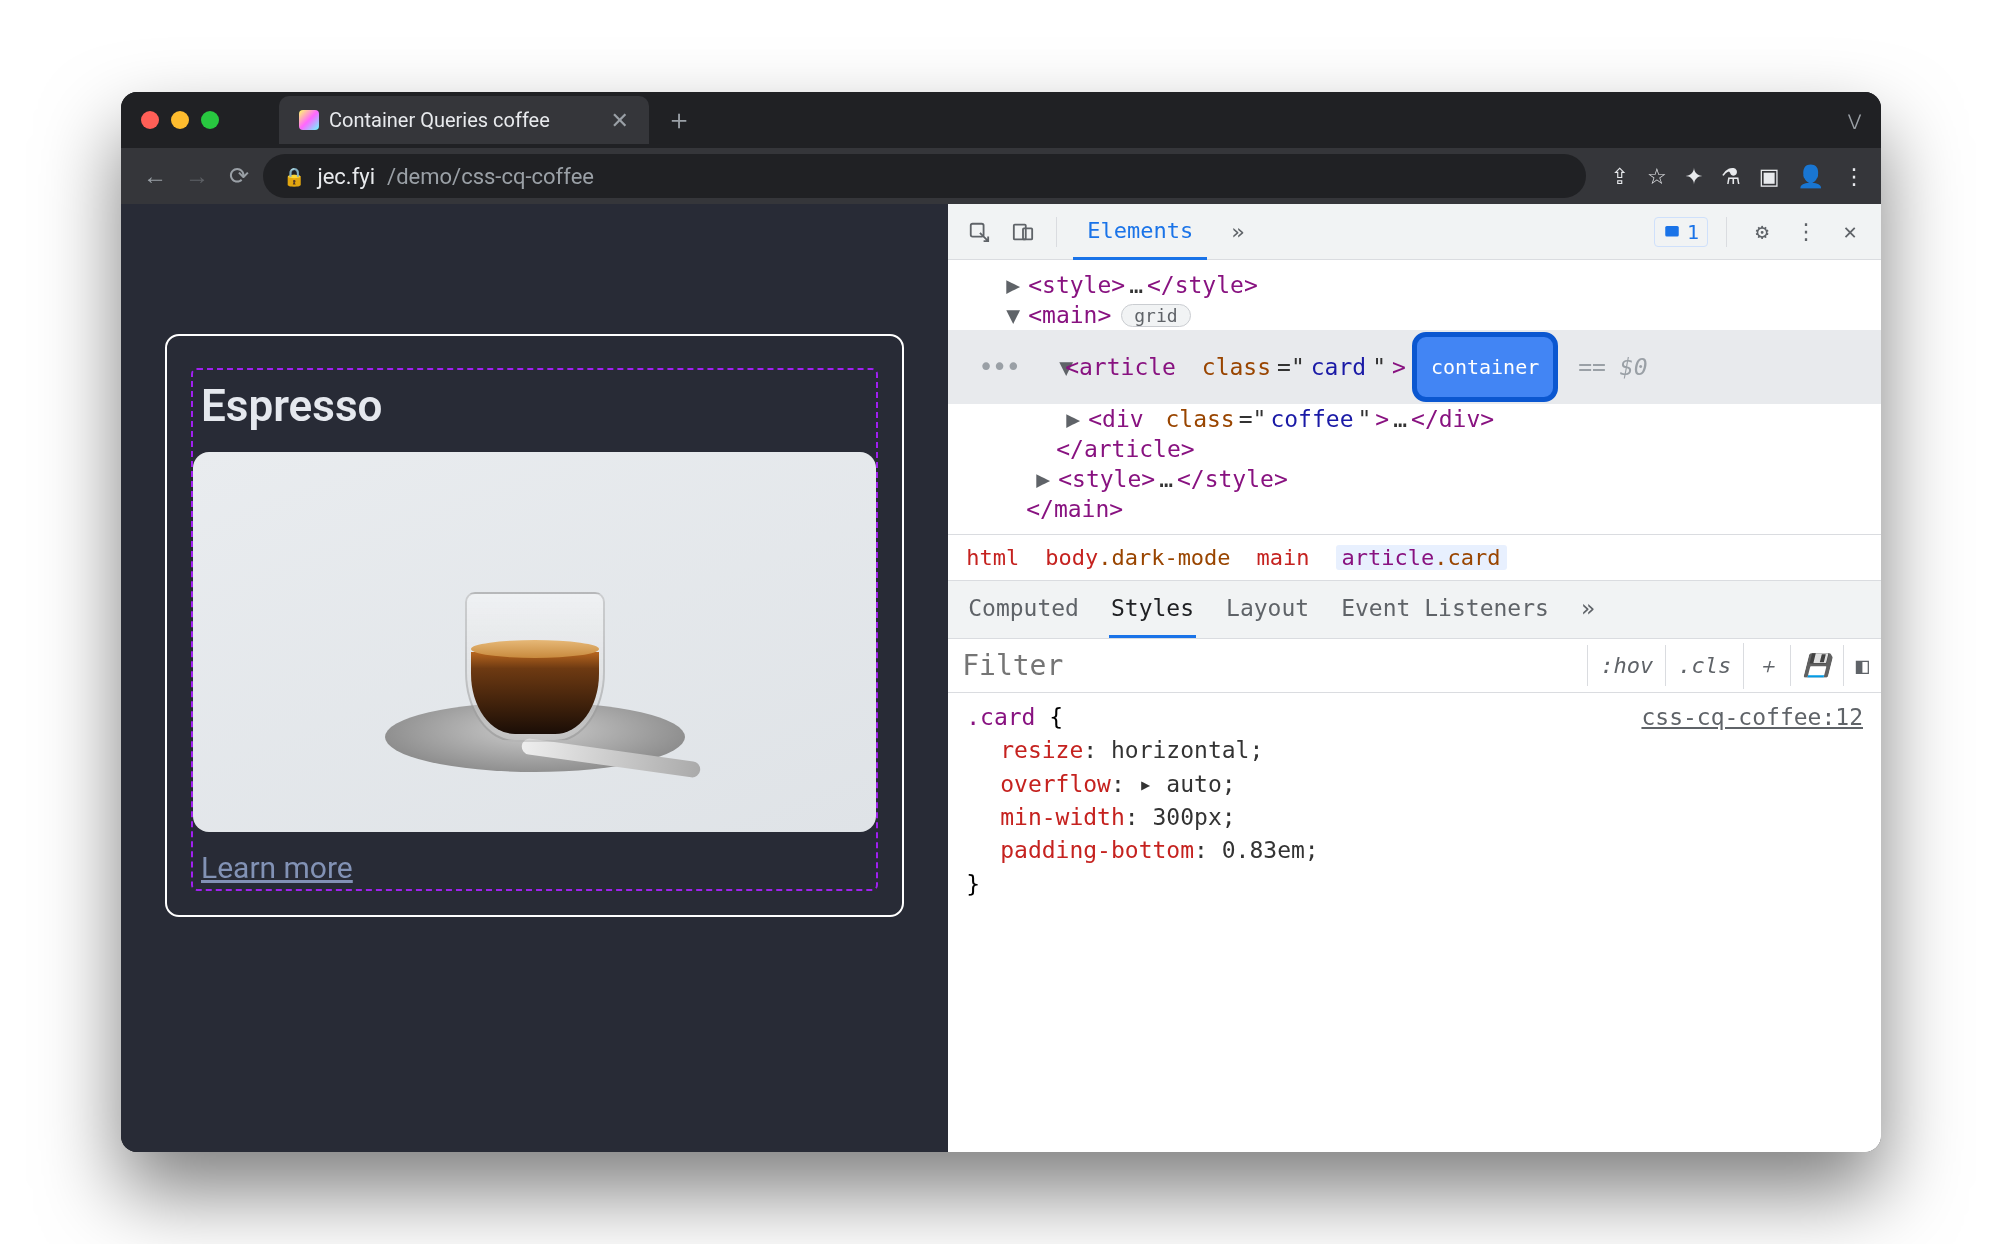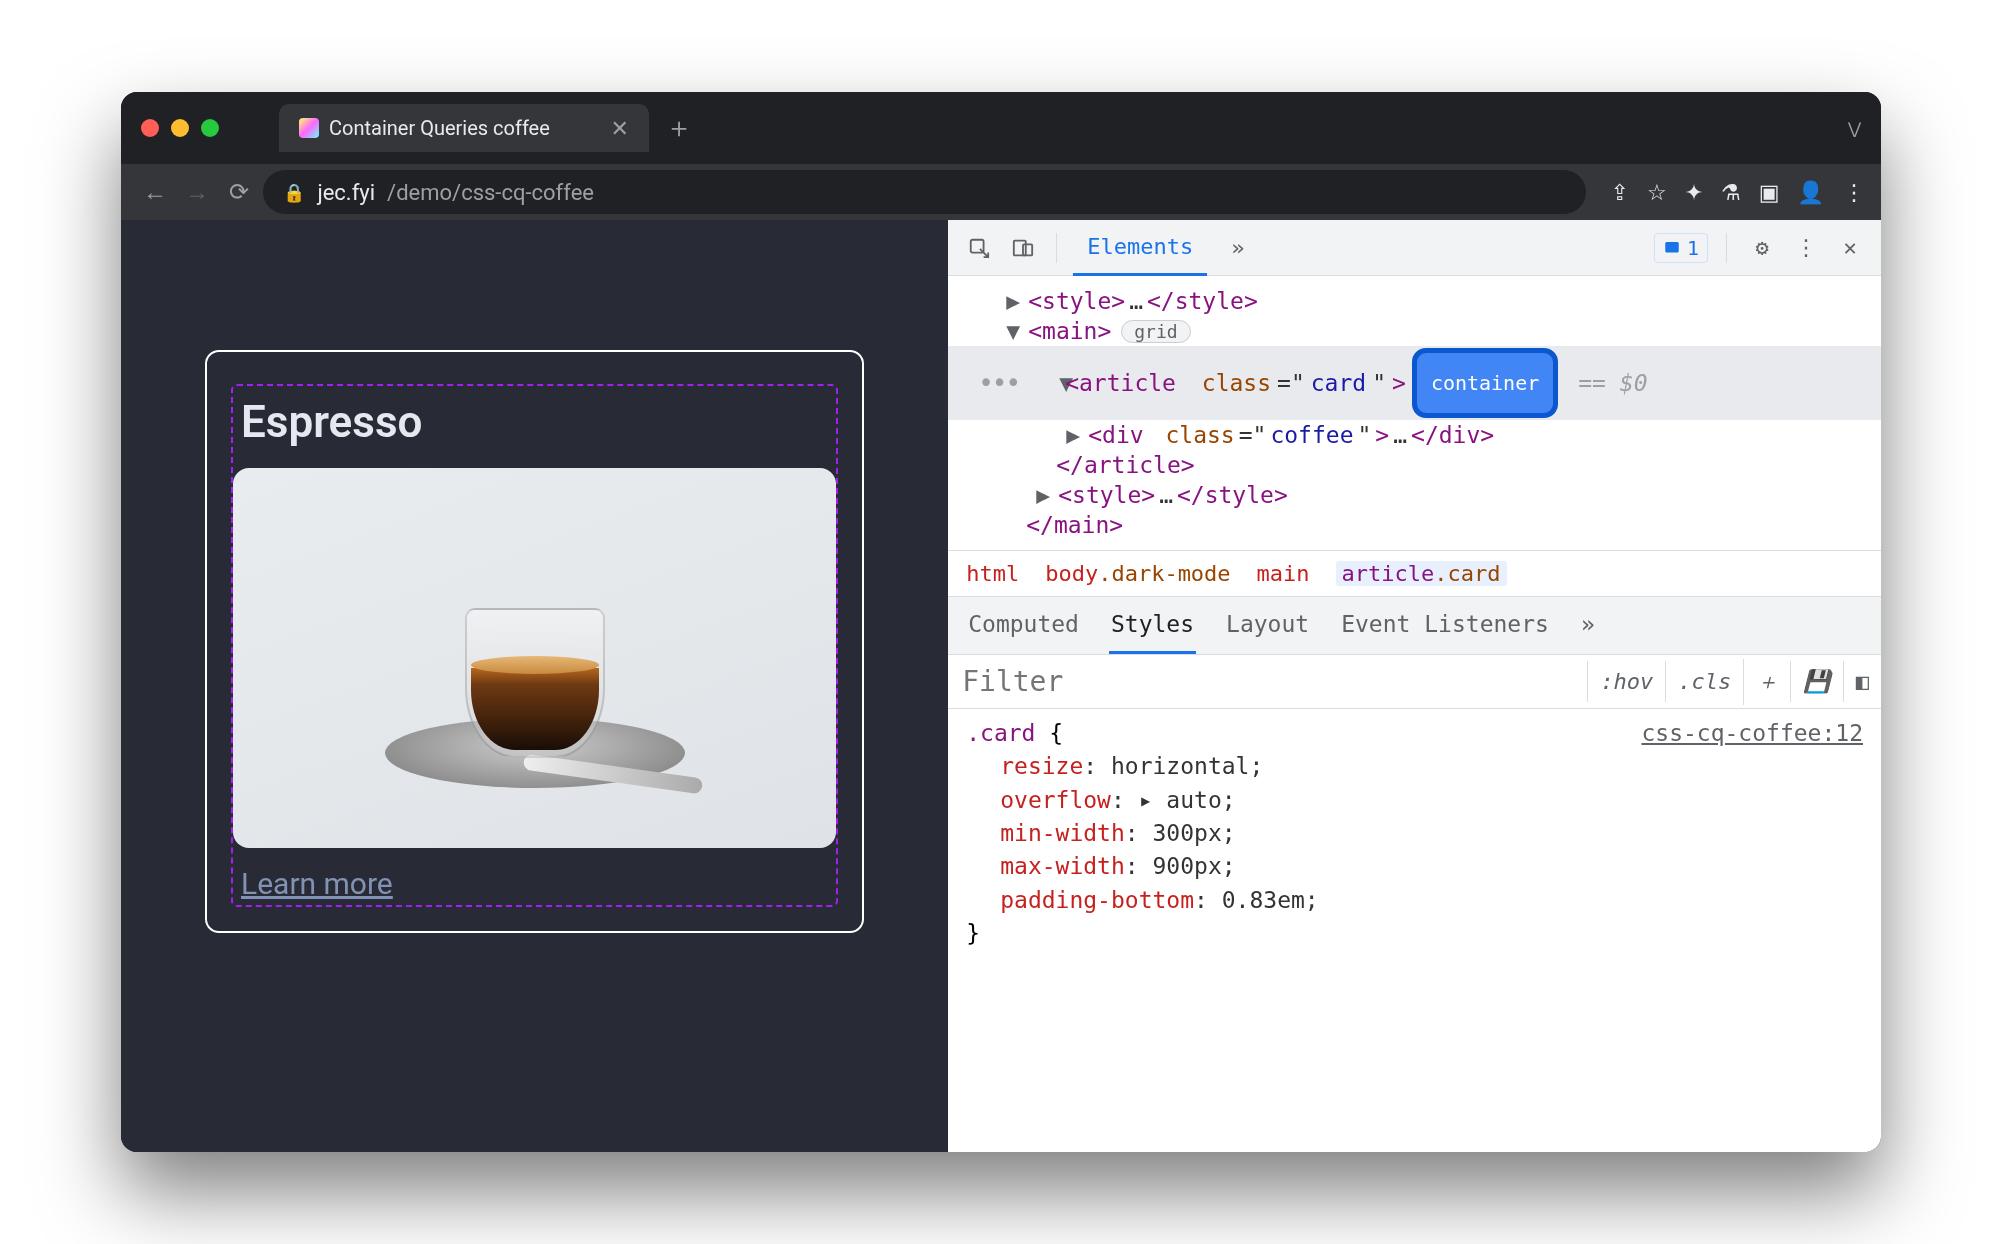--- a/index.html
+++ b/index.html
@@ -12,21 +12,21 @@
 .window {
   width:1760px; height:1060px;
   background:#202124;
   border-radius:16px;
   box-shadow:0 40px 80px rgba(0,0,0,0.5);
   overflow:hidden;
   display:flex; flex-direction:column;
 }
 
 .titlebar {
-  height:72px; background:#202124;
+  height:56px; background:#202124;
   display:flex; align-items:center; padding:0 20px;
 }
 .traffic { display:flex; gap:12px; margin-right:60px; }
 .dot { width:18px; height:18px; border-radius:50%; }
 .dot.red{background:#ff5f57}.dot.yellow{background:#febc2e}.dot.green{background:#28c840}
 .tab {
   display:flex; align-items:center; gap:10px;
   background:#35363a; color:#e8eaed;
   height:48px; padding:0 20px; border-radius:10px 10px 0 0;
   font-size:20px; min-width:370px;
@@ -46,21 +46,21 @@
   flex:1; height:44px; background:#202124; border-radius:22px;
   display:flex; align-items:center; padding:0 20px; color:#e8eaed; font-size:22px; gap:12px;
 }
 .lock { color:#9aa0a6; font-size:18px; }
 .url-dim { color:#9aa0a6; }
 .ext-icons { display:flex; gap:18px; margin-left:18px; color:#e8eaed; font-size:22px; }
 .ext-icons span { cursor:pointer; }
 
 .content { flex:1; display:flex; overflow:hidden; }
 .page {
-  width:47%; background:#282b36; padding:130px 84px;
+  width:47%; background:#282b36; padding:130px 44px;
 }
 .card {
   border:2px solid #fff; border-radius:14px; padding:32px 0 24px;
   background:#282b36; position:relative;
 }
 .card-inner {
   margin:0 24px; border:2px dashed #a020f0; border-radius:6px;
   display:flex; flex-direction:column;
 }
 .card-title { color:#e5e8ee; font-size:44px; font-weight:600; padding:10px 8px 20px; }
@@ -270,19 +270,18 @@
       </div>
 
       <div class="styles">
         <div class="rule-head">
           <span><span class="sel">.card</span> <span>{</span></span>
           <span class="rule-link">css-cq-coffee:12</span>
         </div>
         <div><span class="prop">resize</span><span class="pv">: </span><span class="pv">horizontal;</span></div>
         <div><span class="prop">overflow</span><span class="pv">: ▸ </span><span class="pv">auto;</span></div>
         <div><span class="prop">min-width</span><span class="pv">: </span><span class="pv">300px;</span></div>
-        <div><span class="prop">max-width</span><span class="pv">: </span><span class="pv">900px;</span></div>
         <div><span class="prop">padding-bottom</span><span class="pv">: </span><span class="pv">0.83em;</span></div>
         <div>}</div>
       </div>
     </div>
   </div>
 </div>
 
 </body></html>

